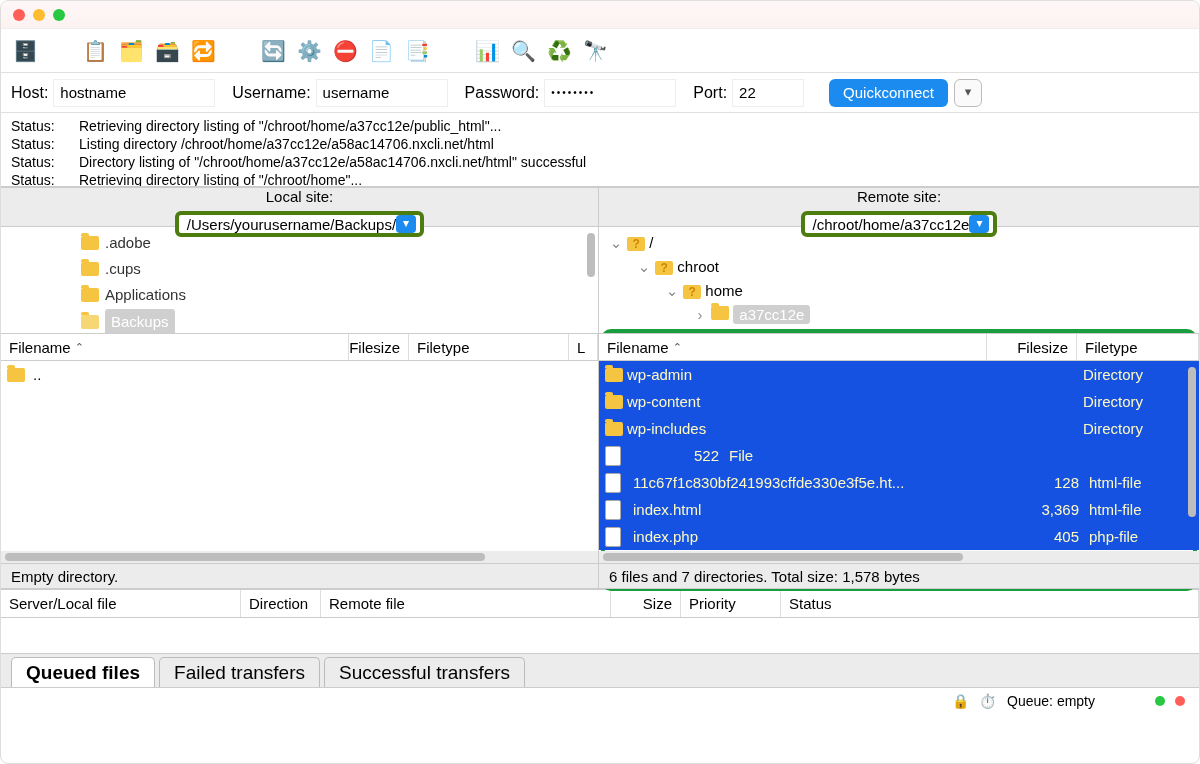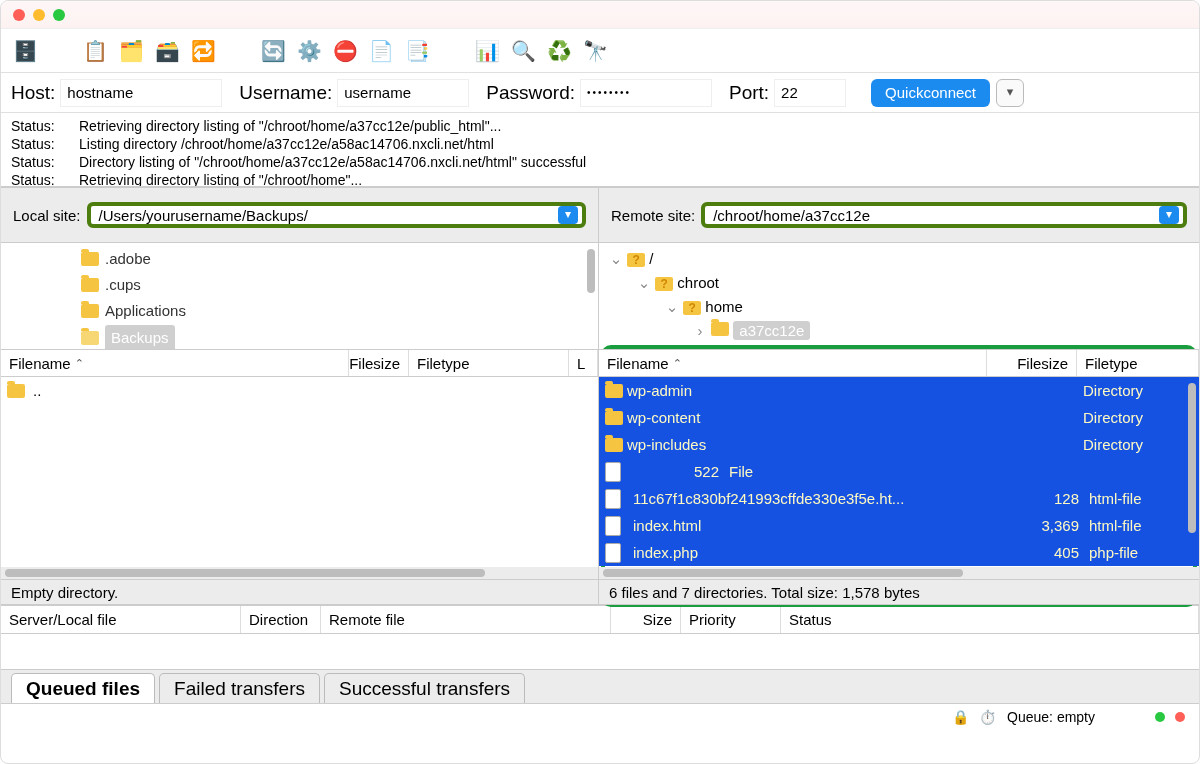--- a/index.html
+++ b/index.html
@@ -4,29 +4,29 @@
 <style>
   * { box-sizing: border-box; margin: 0; padding: 0; }
   body { font-family: -apple-system, "Helvetica Neue", Arial, sans-serif; font-size: 13px; background: #fff; width: 1200px; height: 764px; overflow: hidden; border: 1px solid #ddd; border-radius: 8px; }
   .titlebar { height: 28px; background: linear-gradient(#fef7f7,#fdf2f2); display: flex; align-items: center; padding-left: 12px; gap: 8px; border-bottom: 1px solid #eee; }
   .traffic { width: 12px; height: 12px; border-radius: 50%; }
   .tl-red { background: #ff5f57; } .tl-yel { background: #febc2e; } .tl-grn { background: #28c840; }
   .toolbar { height: 44px; display: flex; align-items: center; gap: 6px; padding: 0 10px; border-bottom: 1px solid #e0e0e0; }
   .toolbar .tb-icon { width: 30px; height: 30px; display: inline-flex; align-items: center; justify-content: center; font-size: 20px; }
   .tb-gap { width: 28px; }
   .quickbar { height: 40px; display: flex; align-items: center; padding: 0 10px; gap: 6px; border-bottom: 1px solid #e0e0e0; }
-  .quickbar label { font-size: 19px; }
+  .quickbar label { font-size: 16px; }
   .quickbar input { height: 26px; border: none; background: #fff; padding: 0 6px; font-size: 15px; outline: 1px solid #eee; }
   .qc-btn { background: #1b8bf0; color: #fff; border: none; height: 28px; padding: 0 14px; border-radius: 6px; font-size: 15px; cursor: pointer; }
   .qc-drop { width: 28px; height: 28px; border: 1px solid #bbb; border-radius: 6px; background: #fafafa; text-align: center; line-height: 24px; color: #555; cursor: pointer; }
   .log { height: 74px; overflow: hidden; padding: 4px 10px; font-size: 14px; border-bottom: 1px solid #ccc; line-height: 18px; }
   .log-row { display: flex; gap: 18px; }
   .log-row .k { width: 50px; }
   .splitter-row { display: flex; border-bottom: 1px solid #ccc; }
-  .pathbar { height: 56px; display: flex; align-items: center; padding: 0 12px; gap: 6px; border-top: 1px solid #ccc; border-bottom: 1px solid #ccc; background: #ececec; }
+  .pathbar { height: 40px; display: flex; align-items: center; padding: 0 12px; gap: 6px; border-top: 1px solid #ccc; border-bottom: 1px solid #ccc; background: #ececec; flex-direction: column; }
   .pathbar .lbl { font-size: 15px; }
   .pathbar .combo { flex:1; display:flex; align-items:center; background:#fff; border:4px solid #4d7c0f; border-radius:6px; height:26px; padding:0 4px 0 8px; font-size:15px; }
   .pathbar .combo .arrow { background:#1b8bf0; color:#fff; width:20px; height:18px; border-radius:4px; text-align:center; line-height:16px; font-size:12px; }
   .side { flex: 0 0 597px; display:flex; flex-direction:column; }
   .side.right { flex: 0 0 601px; border-left:1px solid #ccc; }
   .tree { height: 106px; overflow:hidden; position:relative; padding:4px 0 4px 80px; line-height:24px; font-size:15px; }
   .tree.right { padding-left: 10px; }
   .fold { color:#333; display:inline-flex; align-items:center; gap:6px; }
   .fold-icon { width:18px; height:14px; background:#f5c542; border-radius:2px; display:inline-block; position:relative; }
   .fold-icon::before { content:''; position:absolute; top:-3px; left:0; width:8px; height:3px; background:#f5c542; border-radius:2px 2px 0 0; }

